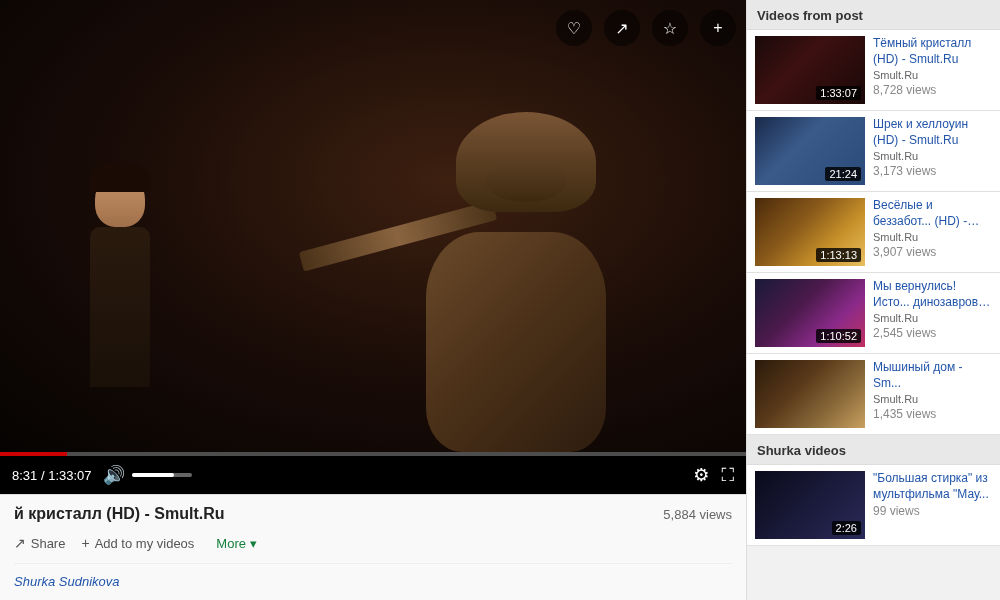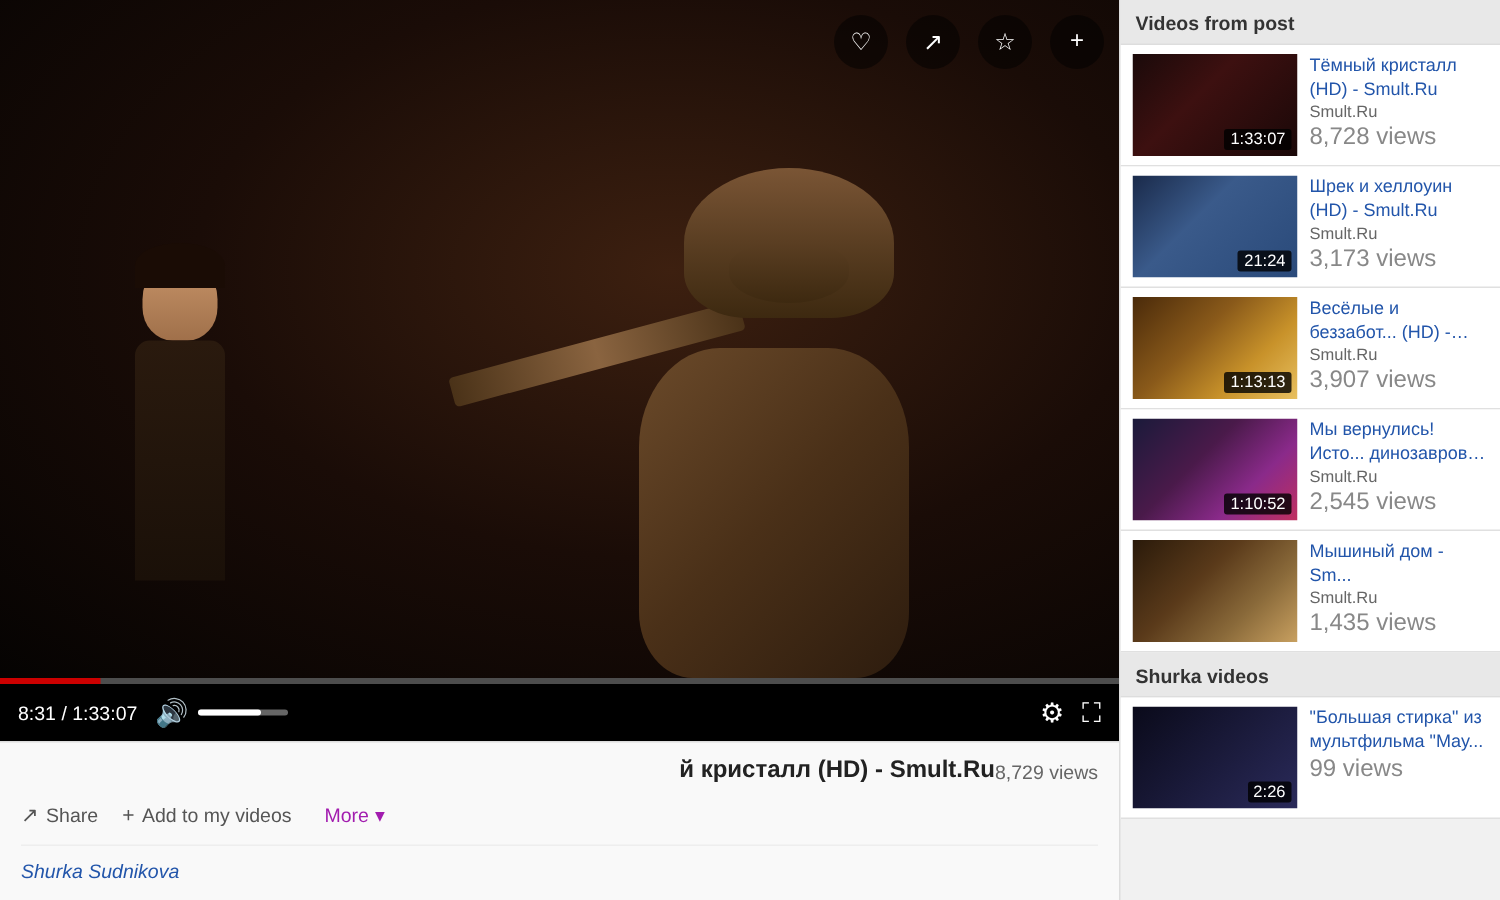--- a/index.html
+++ b/index.html
@@ -218,21 +218,21 @@
 
     
     .video-info {
       background: #f9f9f9;
       padding: 10px 14px;
       border-top: 1px solid #ddd;
     }
 
     .video-title-row {
       display: flex;
-      justify-content: flex-end;
+      justify-content: space-between;
       align-items: center;
       margin-bottom: 8px;
     }
 
     .video-title {
       font-size: 16px;
       font-weight: bold;
       color: #222;
     }
 
@@ -379,31 +379,31 @@
       cursor: pointer;
     }
 
     .sidebar-video-channel {
       font-size: 11px;
       color: #666;
       margin-top: 2px;
     }
 
     .sidebar-video-views {
-      font-size: 16px;
+      font-size: 12px;
       color: #888;
       margin-top: 2px;
     }
 
     .more-btn {
       display: inline-flex;
       align-items: center;
       gap: 4px;
       font-size: 13px;
-      color: #a21caf;
+      color: #15803d;
       cursor: pointer;
       padding: 3px 6px;
       border-radius: 3px;
     }
   </style>
 </head>
 <body>
 
 <div class="main-layout">
 
@@ -455,21 +455,21 @@
         </div>
       </div>
       <div class="controls-spacer"></div>
       <div class="control-icon">⚙</div>
       <div class="control-icon">⛶</div>
     </div>
 
     <div class="video-info">
       <div class="video-title-row">
         <div class="video-title">й кристалл (HD) - Smult.Ru</div>
-        <div class="view-count">8,729 views</div>
+        <div class="view-count">5,884 views</div>
       </div>
       <div class="video-actions">
         <button class="action-btn">
           <span class="action-icon">↗</span>
           <span>Share</span>
         </button>
         <button class="action-btn">
           <span class="action-icon">+</span>
           <span>Add to my videos</span>
         </button>

